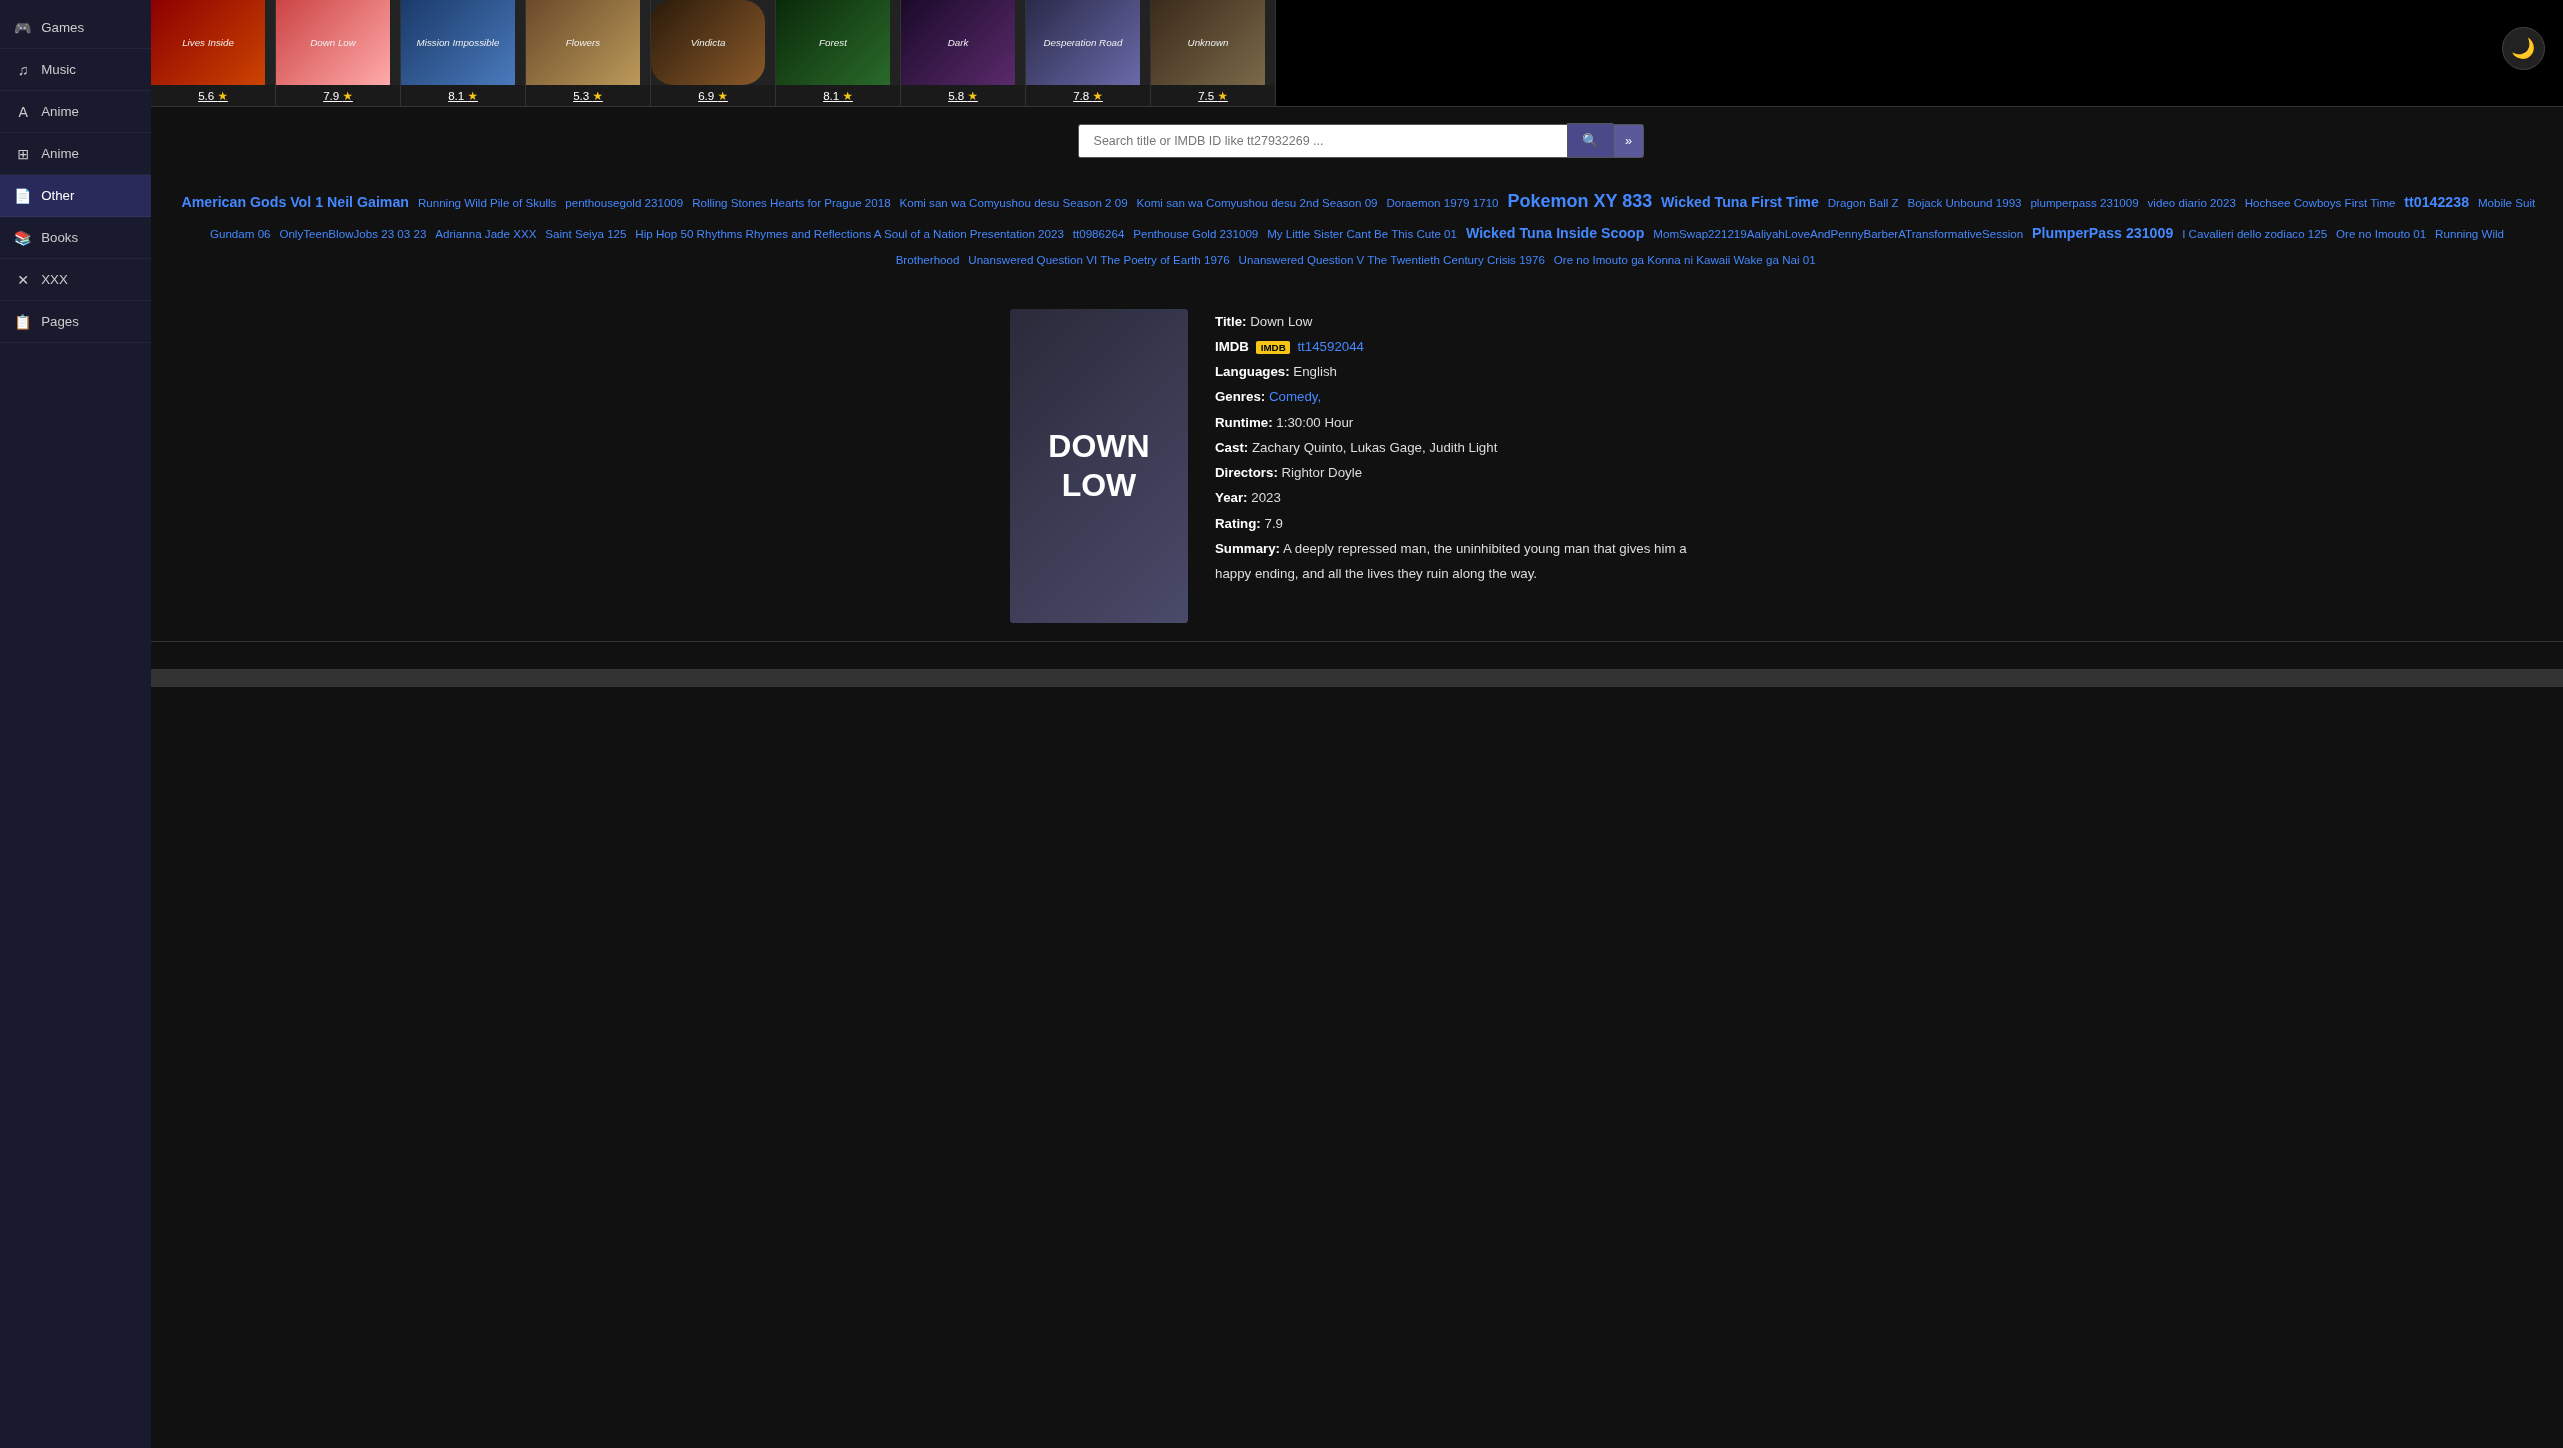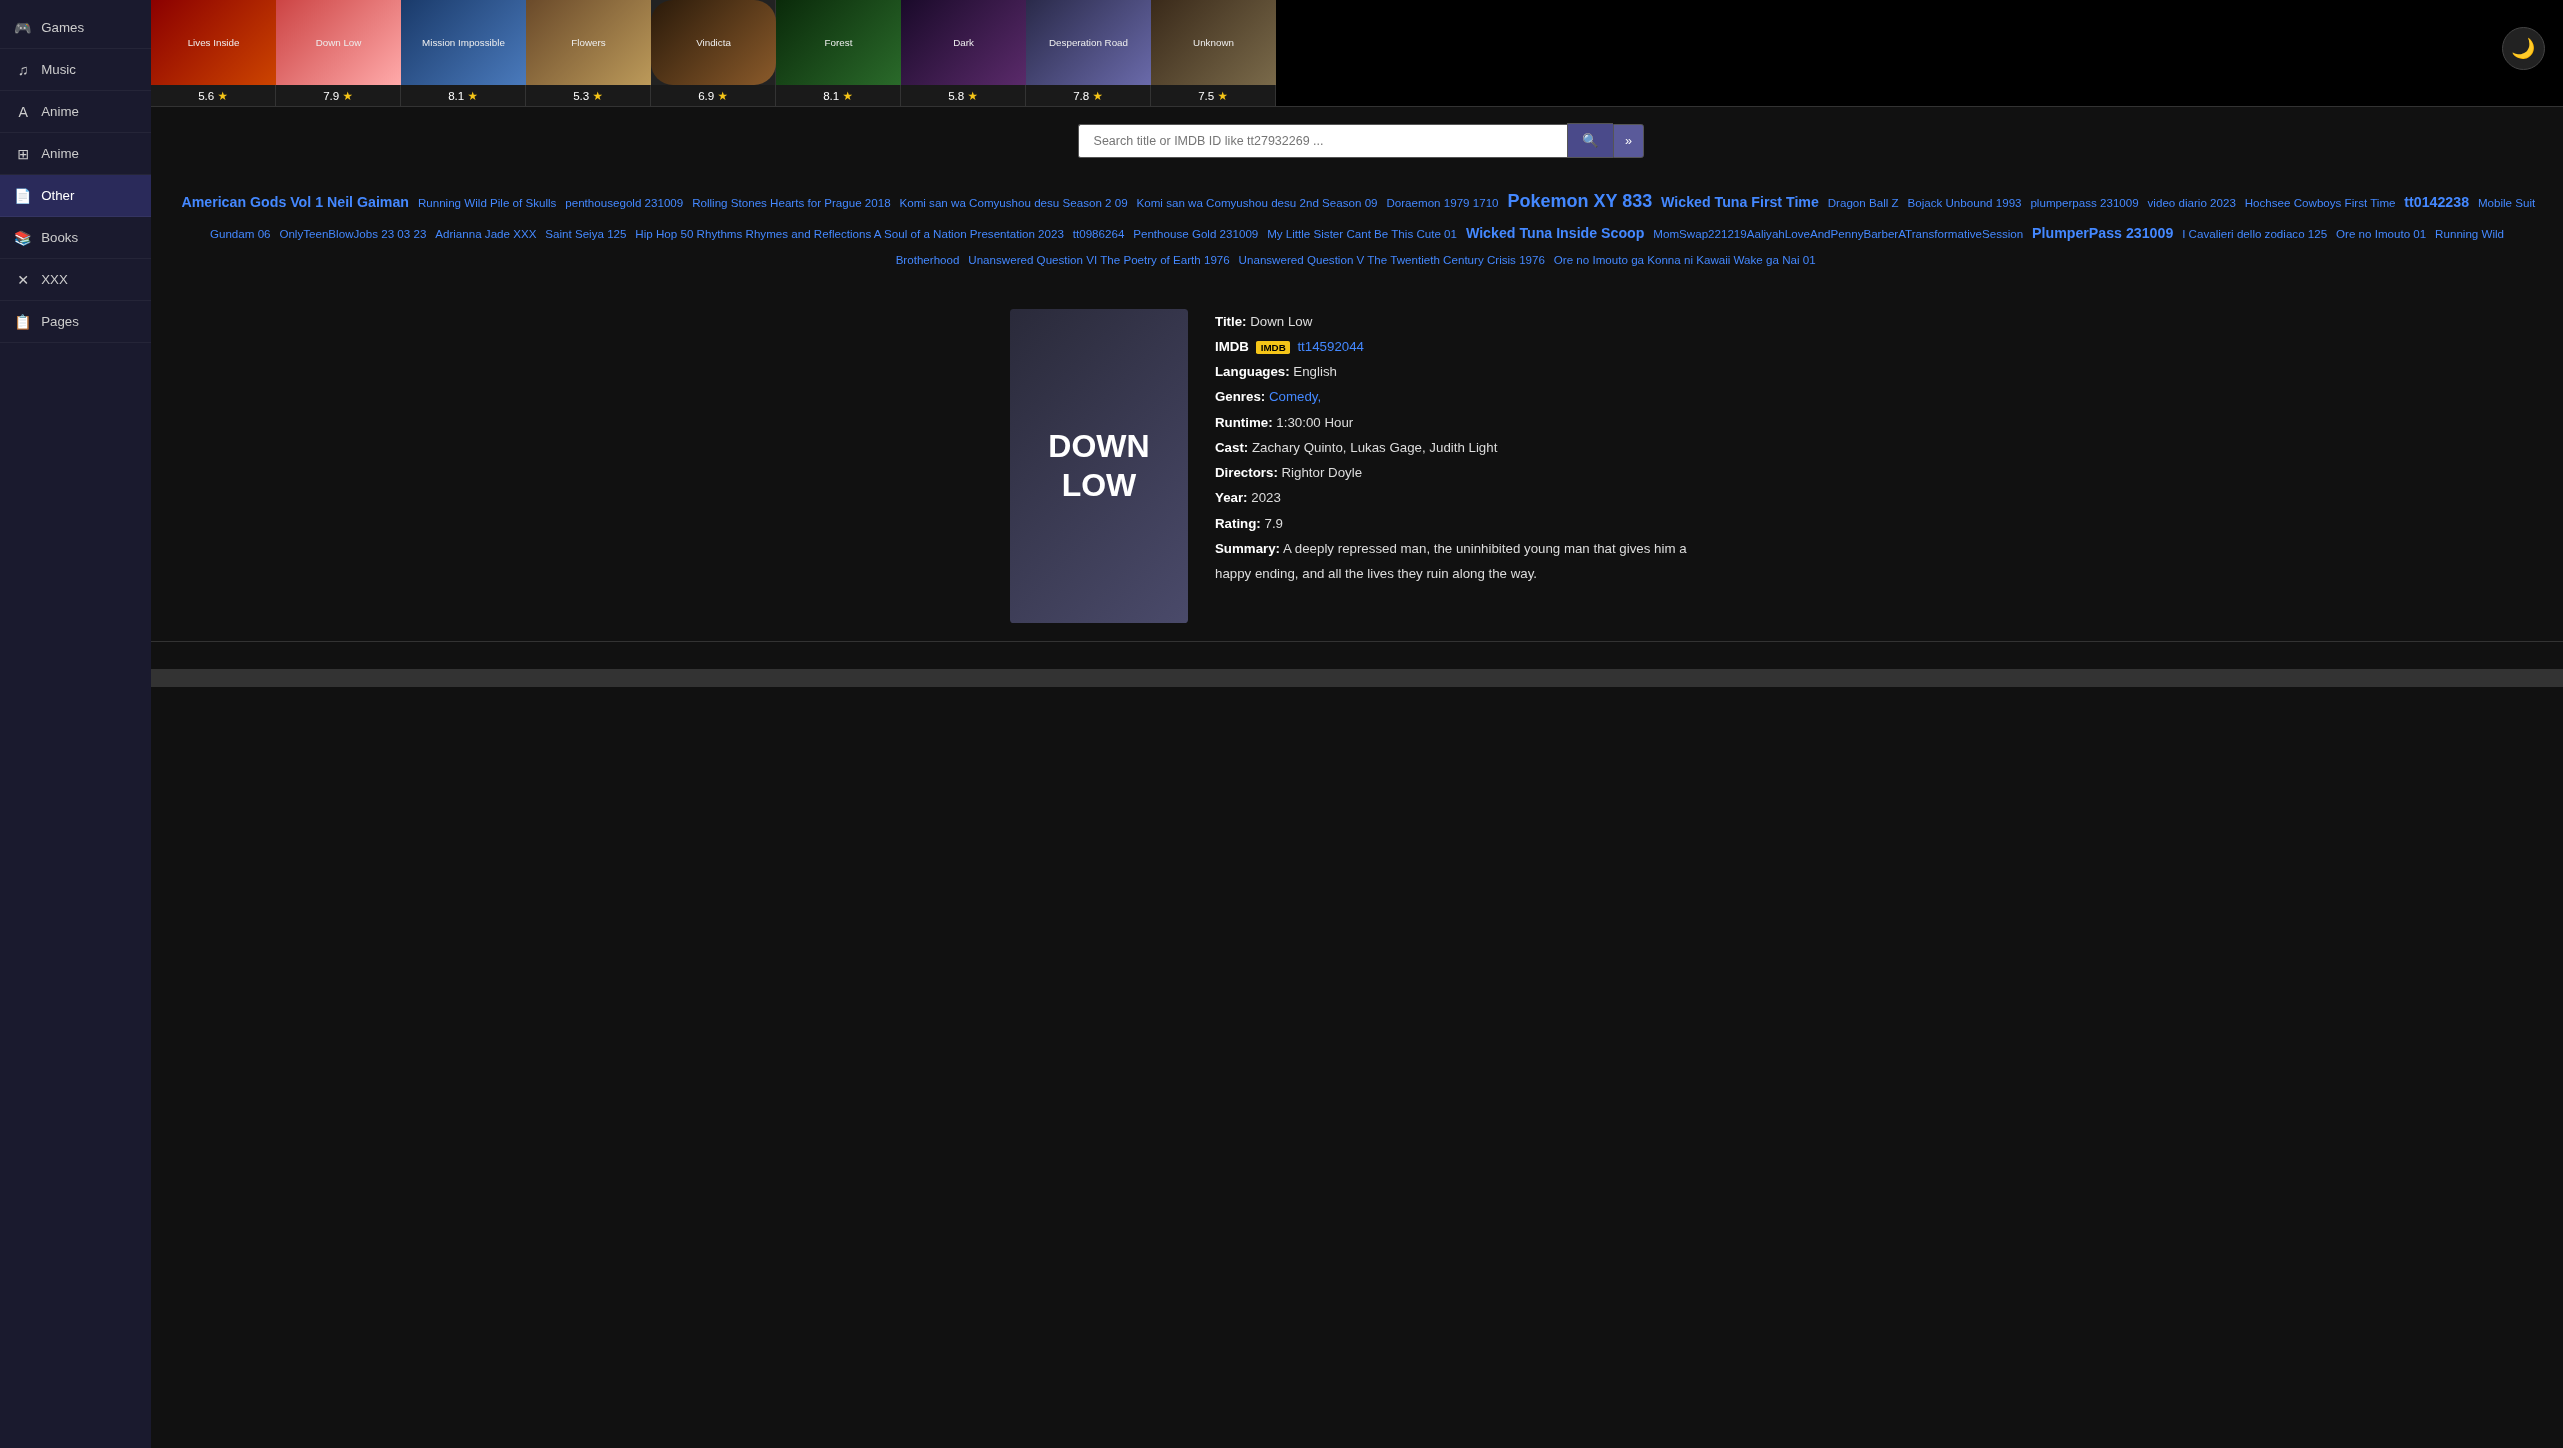--- a/index.html
+++ b/index.html
@@ -49,34 +49,36 @@
       border-bottom: 1.8px solid #333;
     }
     .movie-card {
       flex-shrink: 0;
       width: 125px;
       background: #222;
       border-right: 0.9px solid #333;
       text-align: center;
     }
     .movie-card .poster-placeholder {
-      width: 125px;
+      width: 114px;
       height: 85px;
       background: linear-gradient(135deg, #333, #555);
       display: flex;
       align-items: center;
       justify-content: center;
       font-size: 9px;
       color: #aaa;
+      font-style: italic;
     }
     .movie-card .rating {
       padding: 3.6px 0;
       font-size: 11.6px;
       color: #fff;
       background: #1a1a1a;
+      text-decoration: underline;
     }
     .star { color: #f5c518; }
 
     
     .search-section {
       display: flex;
       justify-content: center;
       align-items: center;
       padding: 16px 18px;
       background: #111;

